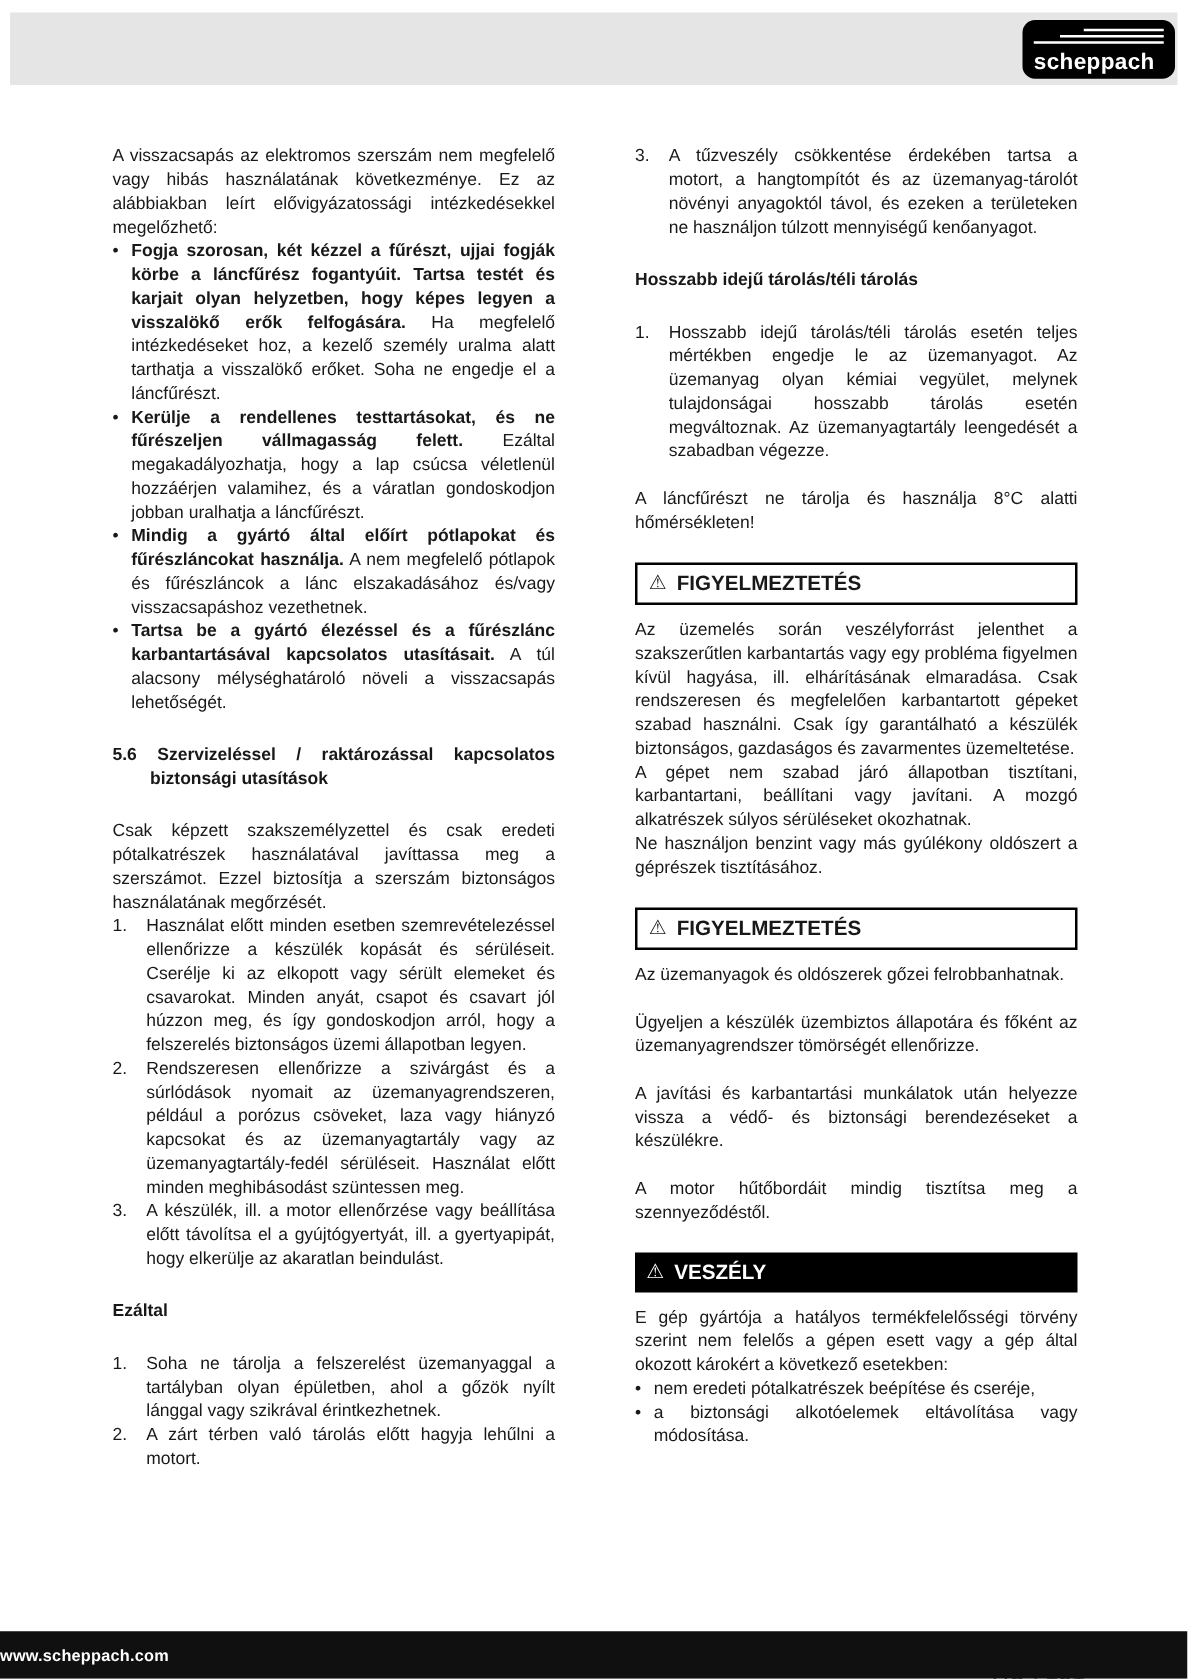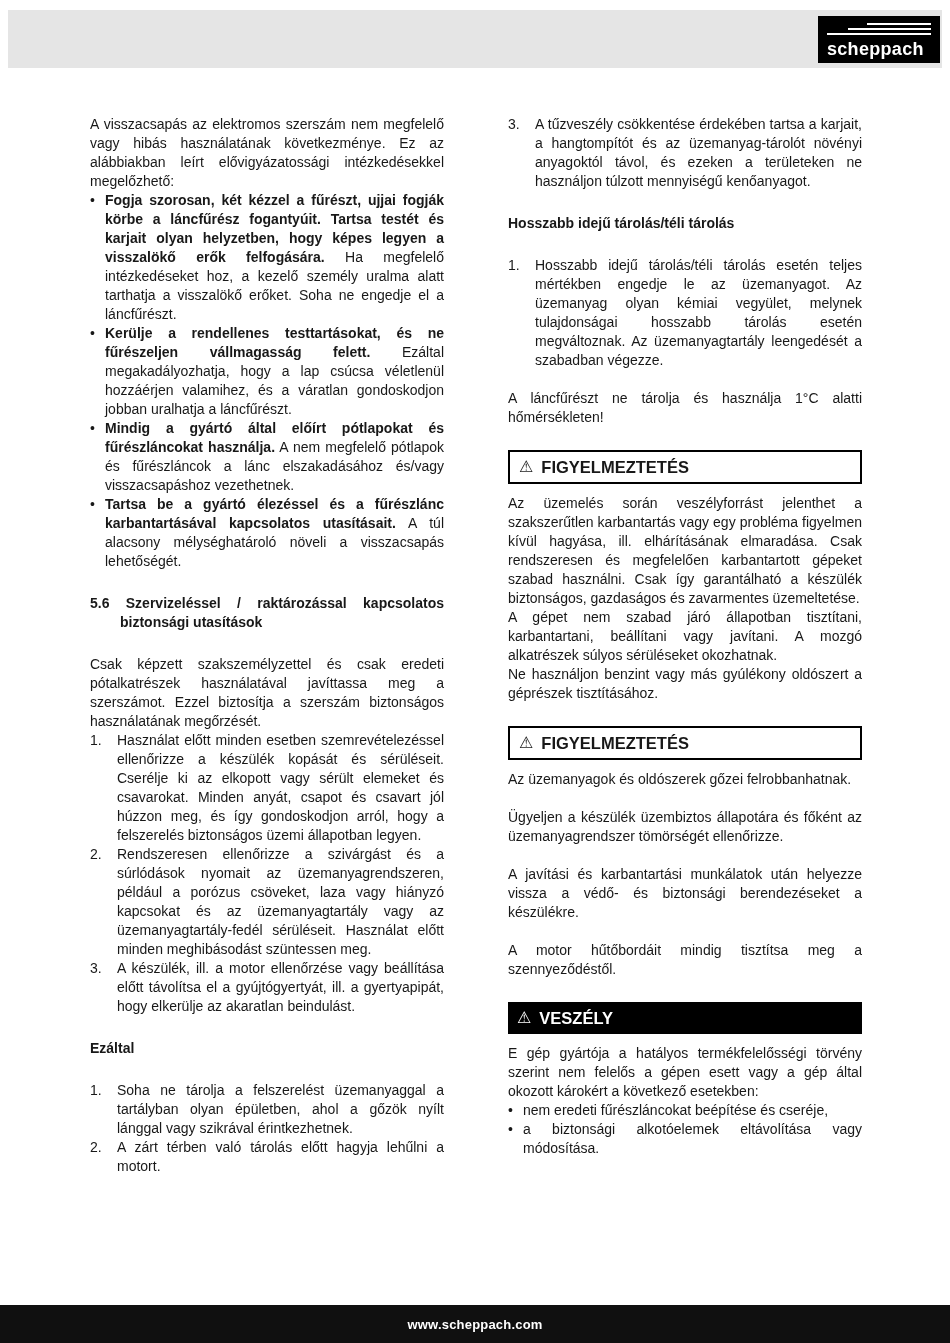--- a/index.html
+++ b/index.html
@@ -11,21 +11,21 @@
     font-size: 14px; color: #181818;
     position: relative; overflow: hidden;
   }
 
   
   .header-bar { position: absolute; top: 10px; left: 8px; right: 8px; height: 58px; background: #e5e5e5; }
   .logo {
     position: absolute; top: 6px; right: 2px;
     width: 122px; height: 47px; background: #000;
     color: #fff; padding: 6px 9px 5px;
-    display: flex; flex-direction: column; justify-content: flex-end;
+    display: flex; flex-direction: column; justify-content: flex-end; border-radius: 10px;
   }
   .logo-stripes { display: flex; flex-direction: column; gap: 3px; align-items: flex-end; margin-bottom: 5px; }
   .stripe { height: 2px; background: #fff; display: block; }
   .s1 { width: 62%; } .s2 { width: 80%; } .s3 { width: 100%; }
   .logo-text { font-weight: bold; font-size: 18px; line-height: 1; letter-spacing: 0.3px; }
 
   
   .content { position: absolute; top: 115px; left: 90px; width: 772px; display: flex; gap: 64px; }
   .col { flex: 1; min-width: 0; line-height: 19px; text-align: justify; }
   p { margin: 0; }
@@ -53,21 +53,21 @@
     display: flex; align-items: center; gap: 8px;
     margin: 23px 0 10px;
   }
   .warn-icon { font-size: 16px; line-height: 1; }
 
   
   .page-number { position: absolute; right: 82px; top: 1328px; font-size: 19px; color: #1a1a1a; text-align: right; }
   .footer-bar {
     position: absolute; left: 0; right: 0; bottom: 0; height: 38px;
     background: #101010; color: #fff;
-    display: flex; align-items: center; justify-content: center;
+    display: flex; align-items: center; 
     font-size: 13px; font-weight: bold; letter-spacing: 0.2px;
   }
 </style>
 </head>
 <body>
 
 <div class="header-bar">
   <div class="logo">
     <div class="logo-stripes">
       <span class="stripe s1"></span>
@@ -125,31 +125,31 @@
     </div>
     <div class="li num">
       <span class="marker">2.</span>
       <div class="txt">A zárt térben való tárolás előtt hagyja lehűlni a motort.</div>
     </div>
   </div>
 
   <div class="col">
     <div class="li num">
       <span class="marker">3.</span>
-      <div class="txt">A tűzveszély csökkentése érdekében tartsa a karjait, a hangtompítót és az üzemanyag-tárolót növényi anyagoktól távol, és ezeken a területeken ne használjon túlzott mennyiségű kenőanyagot.</div>
+      <div class="txt">A tűzveszély csökkentése érdekében tartsa a motort, a hangtompítót és az üzemanyag-tárolót növényi anyagoktól távol, és ezeken a területeken ne használjon túlzott mennyiségű kenőanyagot.</div>
     </div>
 
     <p class="h mt-lg">Hosszabb idejű tárolás/téli tárolás</p>
 
     <div class="li num mt-lg">
       <span class="marker">1.</span>
       <div class="txt">Hosszabb idejű tárolás/téli tárolás esetén teljes mértékben engedje le az üzemanyagot. Az üzemanyag olyan kémiai vegyület, melynek tulajdonságai hosszabb tárolás esetén megváltoznak. Az üzemanyagtartály leengedését a szabadban végezze.</div>
     </div>
 
-    <p class="mt">A láncfűrészt ne tárolja és használja 1°C alatti hőmérsékleten!</p>
+    <p class="mt">A láncfűrészt ne tárolja és használja 8°C alatti hőmérsékleten!</p>
 
     <div class="warnbox">
       <span class="warn-icon">⚠</span>
       <span>FIGYELMEZTETÉS</span>
     </div>
     <p>Az üzemelés során veszélyforrást jelenthet a szakszerűtlen karbantartás vagy egy probléma figyelmen kívül hagyása, ill. elhárításának elmaradása. Csak rendszeresen és megfelelően karbantartott gépeket szabad használni. Csak így garantálható a készülék biztonságos, gazdaságos és zavarmentes üzemeltetése.</p>
     <p>A gépet nem szabad járó állapotban tisztítani, karbantartani, beállítani vagy javítani. A mozgó alkatrészek súlyos sérüléseket okozhatnak.</p>
     <p>Ne használjon benzint vagy más gyúlékony oldószert a géprészek tisztításához.</p>
 
     <div class="warnbox">
@@ -161,21 +161,21 @@
     <p class="mt">A javítási és karbantartási munkálatok után helyezze vissza a védő- és biztonsági berendezéseket a készülékre.</p>
     <p class="mt">A motor hűtőbordáit mindig tisztítsa meg a szennyeződéstől.</p>
 
     <div class="dangerbox">
       <span class="warn-icon">⚠</span>
       <span>VESZÉLY</span>
     </div>
     <p>E gép gyártója a hatályos termékfelelősségi törvény szerint nem felelős a gépen esett vagy a gép által okozott károkért a következő esetekben:</p>
     <div class="li">
       <span class="marker">•</span>
-      <div class="txt">nem eredeti fűrészláncokat beépítése és cseréje,</div>
+      <div class="txt">nem eredeti pótalkatrészek beépítése és cseréje,</div>
     </div>
     <div class="li">
       <span class="marker">•</span>
       <div class="txt">a biztonsági alkotóelemek eltávolítása vagy módosítása.</div>
     </div>
   </div>
 </div>
 
 <div class="page-number">HU | 131</div>
 <div class="footer-bar">

